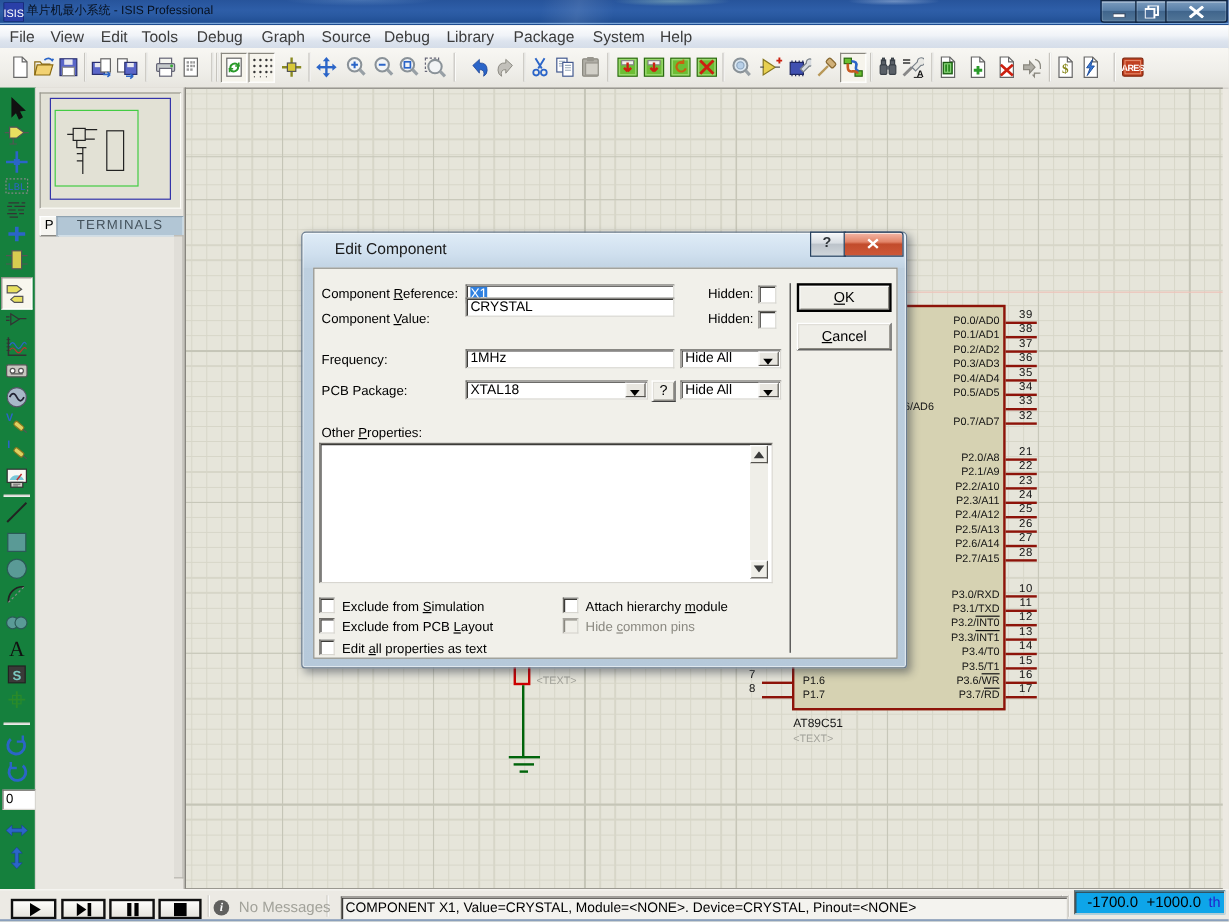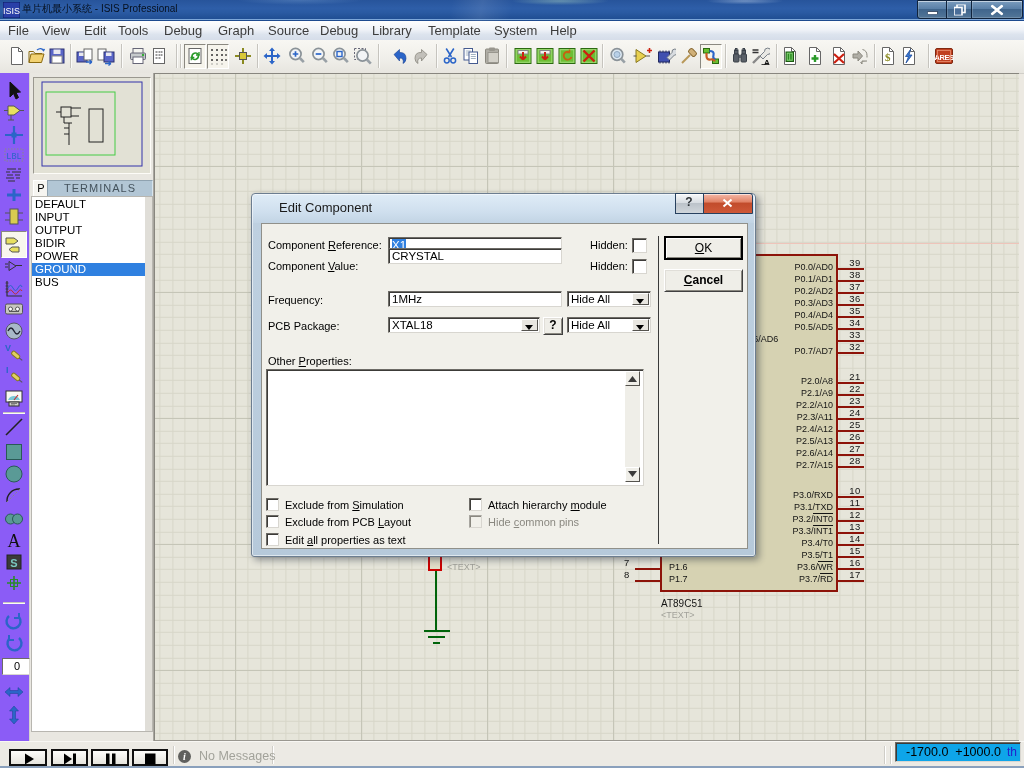--- a/index.html
+++ b/index.html
@@ -31,21 +31,21 @@
  background:linear-gradient(180deg,#fefefe 0%,#f0f3f8 45%,#dde4ee 70%,#d5dde9 100%);
  border-bottom:1px solid #c8c8c2;}
 .mi{position:absolute;top:2px;font-size:13px;color:#3c3c3c;}
 
 #toolbar{left:0;top:40px;width:1024px;height:33px;
  background:linear-gradient(180deg,#f8f7f3 0%,#efeee9 60%,#e7e5df 100%);
  border-bottom:1px solid #d0cec8;}
 .tsep{position:absolute;top:4px;width:1px;height:24px;background:#c6c4be;border-right:1px solid #fbfbf9;}
 .ticon{position:absolute;top:6px;width:20px;height:20px;}
 
-#toolcol{left:0;top:73px;width:29px;height:668px;background:#8b5cf6;border-right:1px solid #d5d3cd;text-align:center;}
+#toolcol{left:0;top:73px;width:29px;height:668px;background:#15803d;border-right:1px solid #d5d3cd;}
 
 #leftpanel{left:30px;top:73px;width:123px;height:668px;background:#e9e7e1;border-right:1px solid #a8a69f;}
 #overview{position:absolute;left:3px;top:4px;width:116px;height:95px;background:#e2e1d5;
  border:1px solid;border-color:#9a988f #fdfcf8 #fdfcf8 #9a988f;}
 #selheader{position:absolute;left:3px;top:107px;width:118px;height:15px;}
 #pbtn{position:absolute;left:0;top:0;width:14px;height:15px;background:#f6f5f1;border:1px solid;border-color:#fff #6e6e68 #6e6e68 #fff;font-size:11px;text-align:center;line-height:14px;color:#000;}
 #termhdr{position:absolute;left:14px;top:0;width:104px;height:15px;background:#b2c6d5;border:1px solid;border-color:#8fa2b0 #d8e4ec #d8e4ec #8fa2b0;
  font-size:11px;color:#44525c;text-align:center;line-height:14px;letter-spacing:1px;}
 #objlist{position:absolute;left:1px;top:123px;width:114px;height:534px;background:#fff;border:1px solid #b8b6b0;border-right:none;}
 #listscroll{position:absolute;left:115px;top:123px;width:7px;height:534px;background:#e0ded8;border:1px solid #b8b6b0;border-left:none;}
@@ -77,21 +77,21 @@
 #dlgtitle{position:absolute;left:27px;top:6px;font-size:13px;color:#1a1a1a;}
 #dlgcontent{position:absolute;left:9px;top:29px;width:485px;height:324px;background:#f1f0ea;
  border:1px solid #90908a;}
 .lab{position:absolute;font-size:11px;color:#000;white-space:nowrap;}
 .sunk{position:absolute;background:#fff;border:1px solid;border-color:#6d6b66 #d8d6d0 #d8d6d0 #6d6b66;box-shadow:inset 1px 1px 0 #3c3b38;}
 .sunk .txt{position:absolute;left:3px;top:1px;font-size:11.5px;color:#000;white-space:nowrap;}
 .chk{position:absolute;width:11px;height:11px;background:#fff;border:1px solid;border-color:#6d6b66 #d8d6d0 #d8d6d0 #6d6b66;box-shadow:inset 1px 1px 0 #3c3b38;}
 .ddbtn{position:absolute;right:1px;top:1px;bottom:1px;width:15px;background:#e8e6e0;border:1px solid;border-color:#fff #55534e #55534e #fff;}
 .ddbtn:after{content:"";position:absolute;left:3px;top:5px;border:4px solid transparent;border-top:5px solid #000;}
 .btn3d{position:absolute;background:#efeee8;border:1px solid;border-color:#fff #404040 #404040 #fff;box-shadow:inset 1px 1px 0 #e0ded8, inset -1px -1px 0 #8a8880;
- font-size:12px;color:#000;text-align:center;font-weight:bold;}
+ font-size:12px;color:#000;text-align:center;}
 #okbtn{left:402px;top:12px;width:79px;height:24px;background:#efeee8;border:2px solid #000;
  box-shadow:inset 1px 1px 0 #fff, inset -1px -1px 0 #8a8880;position:absolute;font-size:12px;text-align:center;line-height:20px;box-sizing:border-box;}
 #cancelbtn{left:402px;top:45px;width:79px;height:23px;line-height:21px;box-sizing:border-box;}
 u{text-decoration:underline;}
 
 #bottombar{left:0;top:741px;width:1024px;height:25px;background:#eceae4;border-top:1px solid #f8f7f3;}
 .simbtn{position:absolute;top:7px;width:41px;height:17px;background:linear-gradient(180deg,#fdfdfb,#e6e4dd);border:2px solid #101010;box-sizing:border-box;}
 #winedge{left:0;top:766px;width:1024px;height:2px;background:#8aa0bc;}
 </style>
 </head>
@@ -129,21 +129,21 @@
 <div class="abs" id="menubar">
   <div class="mi" style="left:8px">File</div>
   <div class="mi" style="left:42px">View</div>
   <div class="mi" style="left:84px">Edit</div>
   <div class="mi" style="left:118px">Tools</div>
   <div class="mi" style="left:164px">Debug</div>
   <div class="mi" style="left:218px">Graph</div>
   <div class="mi" style="left:268px">Source</div>
   <div class="mi" style="left:320px">Debug</div>
   <div class="mi" style="left:372px">Library</div>
-  <div class="mi" style="left:428px">Template</div>
+  <div class="mi" style="left:428px">Package</div>
   <div class="mi" style="left:494px">System</div>
   <div class="mi" style="left:550px">Help</div>
 </div>
 
 <div class="abs" id="toolbar">
     <svg class="ticon" style="left:7px" width="20" height="20" viewBox="0 0 20 20">
       <path d="M4.5 1.5 h7 l4 4 v13 h-11 z" fill="#fff" stroke="#666"></path>
       <path d="M11.5 1.5 v4 h4" fill="none" stroke="#666"></path>
     </svg>
     <svg class="ticon" style="left:26.5px" width="20" height="20" viewBox="0 0 20 20">
@@ -530,30 +530,20 @@
       <g stroke="#222" fill="none">
         <rect x="27" y="29" width="10" height="10"></rect>
         <rect x="55" y="31" width="14" height="33"></rect>
         <path d="M22 34 h5 M37 30 h10 M37 38 h8 M30 39 v6 h8 M35 45 v22 M30 50 h5 M30 56 h5"></path>
       </g>
     </svg>
   </div>
   <div id="selheader">
     <div id="pbtn">P</div>
     <div id="termhdr">TERMINALS</div>
-  </div>
-  <div id="objlist">
-    <div id="lisel"></div>
-    <div class="li" style="top:1px">DEFAULT</div>
-    <div class="li" style="top:14px">INPUT</div>
-    <div class="li" style="top:27px">OUTPUT</div>
-    <div class="li" style="top:40px">BIDIR</div>
-    <div class="li" style="top:53px">POWER</div>
-    <div class="li" style="top:66px;color:#fff">GROUND</div>
-    <div class="li" style="top:79px">BUS</div>
   </div>
   <div id="listscroll"></div>
 </div>
 
 <div class="abs" id="canvas">
   <div id="grid"></div>
 
   <div id="chip" style="left: 505px; top: 180px; width: 178px; height: 338px;"></div>
   <div id="chipstuff"></div>
   <div class="abs" style="left:601px;top:169px;width:263px;height:1px;background:#eec4ba"></div>
@@ -723,18 +713,21 @@
       </svg></div>
   <div class="simbtn" style="left:91px;width:38px"><svg width="34" height="12">
         <rect x="13" y="0.5" width="3.5" height="11" fill="#000"></rect>
         <rect x="19" y="0.5" width="3.5" height="11" fill="#000"></rect>
       </svg></div>
   <div class="simbtn" style="left:132px;width:36px"><svg width="32" height="12">
         <rect x="11" y="0.5" width="10.5" height="11" fill="#000"></rect>
       </svg></div>
   <div style="position:absolute;left:178px;top:8px;width:13px;height:13px;border-radius:50%;background:#60605e;color:#fff;font-size:10px;font-weight:bold;text-align:center;line-height:13px;font-style:italic;font-family:'Liberation Serif',serif">i</div>
   <div style="position:absolute;left:199px;top:7px;font-size:12.5px;color:#a2a29a">No Messages</div>
+  <div class="sunk" style="left:284px;top:5px;width:604px;height:18px;background:#f4f3ef">
+      <div class="txt" style="font-size:11.5px;top:3px">COMPONENT X1, Value=CRYSTAL, Module=&lt;NONE&gt;. Device=CRYSTAL, Pinout=&lt;NONE&gt;</div>
+    </div>
   <div class="sunk" style="left:895px;top:0;width:124px;height:18px;background:#0ea5e9">
     <div class="txt" style="left:10px;font-size:12.5px;top:2px">-1700.0&nbsp; +1000.0</div>
     <div class="txt" style="left:auto;right:3px;font-size:12px;top:2px;color:#2222cc">th</div>
   </div>
 </div>
 <div class="abs" id="winedge"></div>
 
 </body></html>

